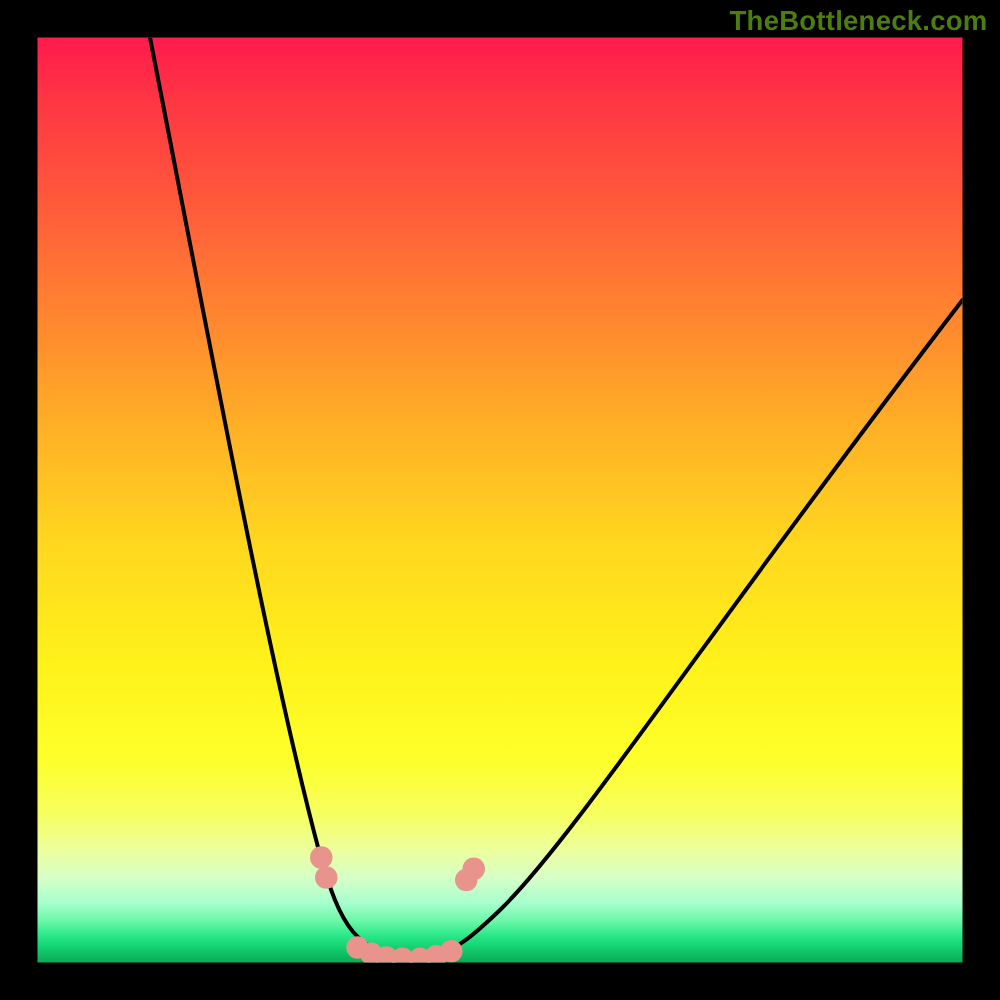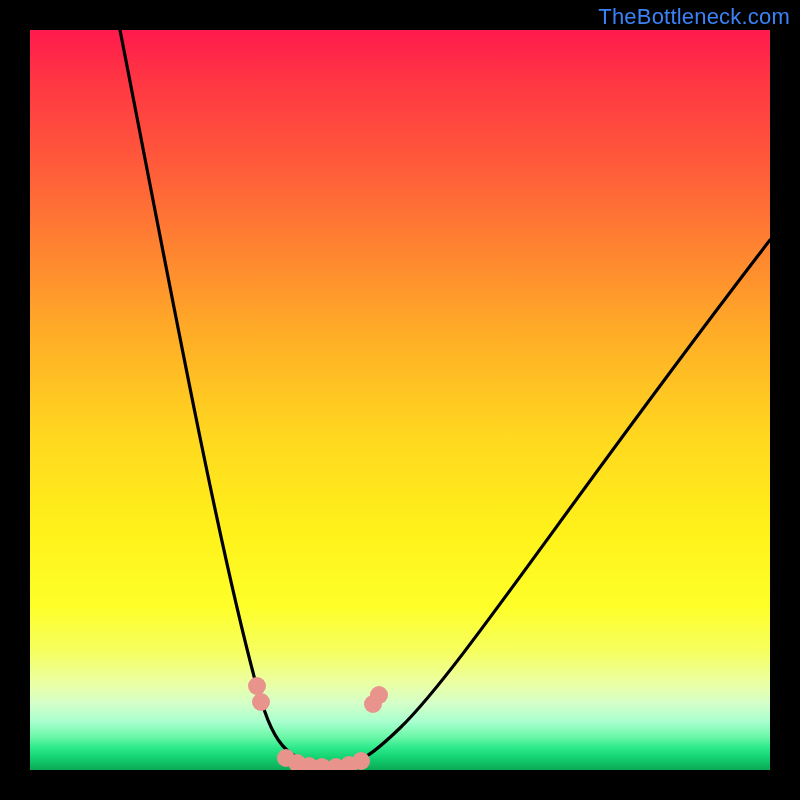--- a/index.html
+++ b/index.html
@@ -49,23 +49,23 @@
     position: absolute;
     left: 0;
     top: 0;
     width: 740px;
     height: 740px;
   }
   .watermark {
     position: absolute;
     top: 4px;
     right: 10px;
-    color: #3b82f6;
+    color: #4d7c0f;
     font-size: 22px;
-    font-weight: 400;
+    font-weight: 700;
     letter-spacing: 0.2px;
   }
 </style>
 </head>
 <body>
 
 <div class="frame">
   <div class="watermark">TheBottleneck.com</div>
 
   <div class="plot">

